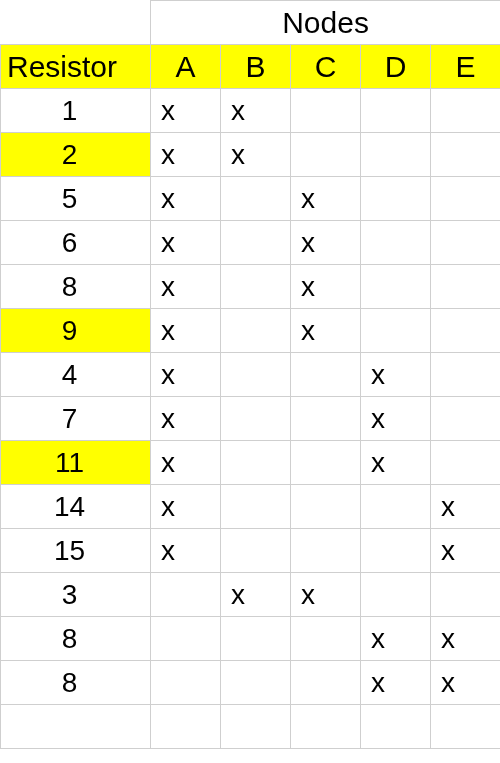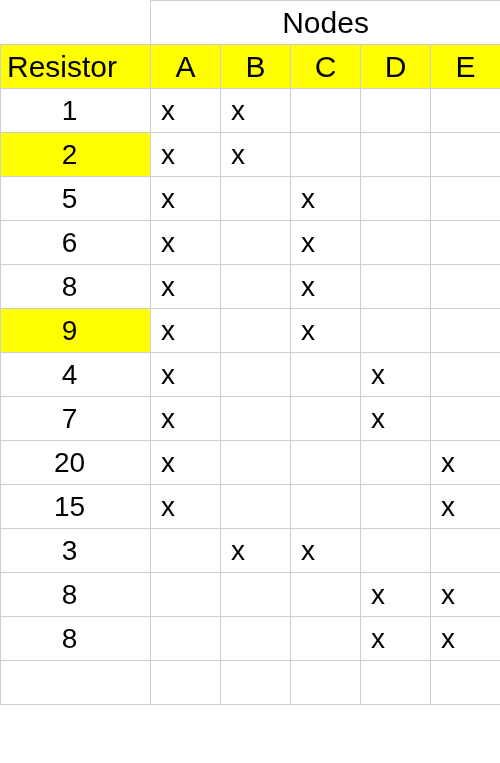--- a/index.html
+++ b/index.html
@@ -157,21 +157,29 @@
         </tr>
         <tr>
           <td class="res-num">7</td>
           <td class="cell">x</td>
           <td class="cell"></td>
           <td class="cell"></td>
           <td class="cell">x</td>
           <td class="cell"></td>
         </tr>
         <tr>
-          <td class="res-num">20</td>
+          <td class="res-num hl">11</td>
+          <td class="cell">x</td>
+          <td class="cell"></td>
+          <td class="cell"></td>
+          <td class="cell">x</td>
+          <td class="cell"></td>
+        </tr>
+        <tr>
+          <td class="res-num">14</td>
           <td class="cell">x</td>
           <td class="cell"></td>
           <td class="cell"></td>
           <td class="cell"></td>
           <td class="cell">x</td>
         </tr>
         <tr>
           <td class="res-num">15</td>
           <td class="cell">x</td>
           <td class="cell"></td>

